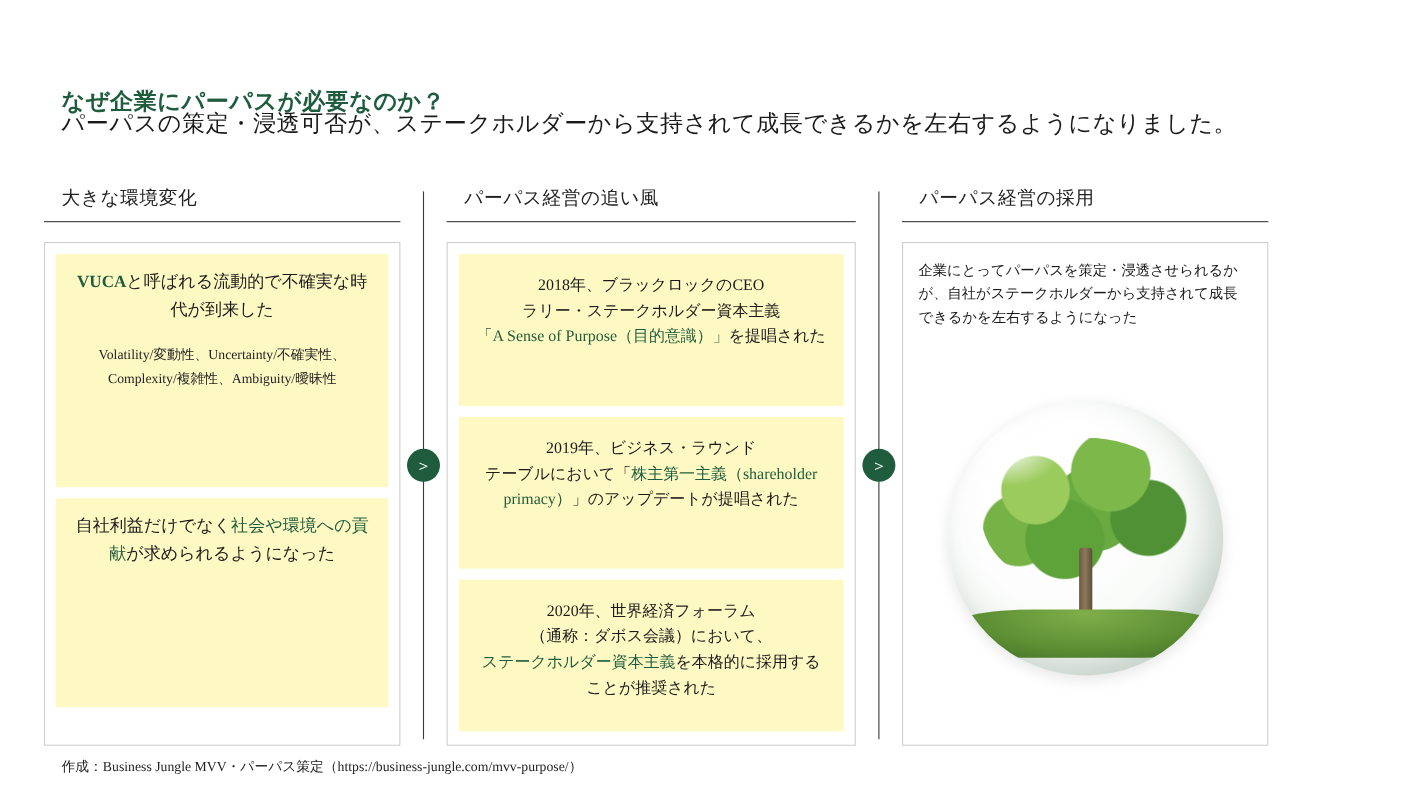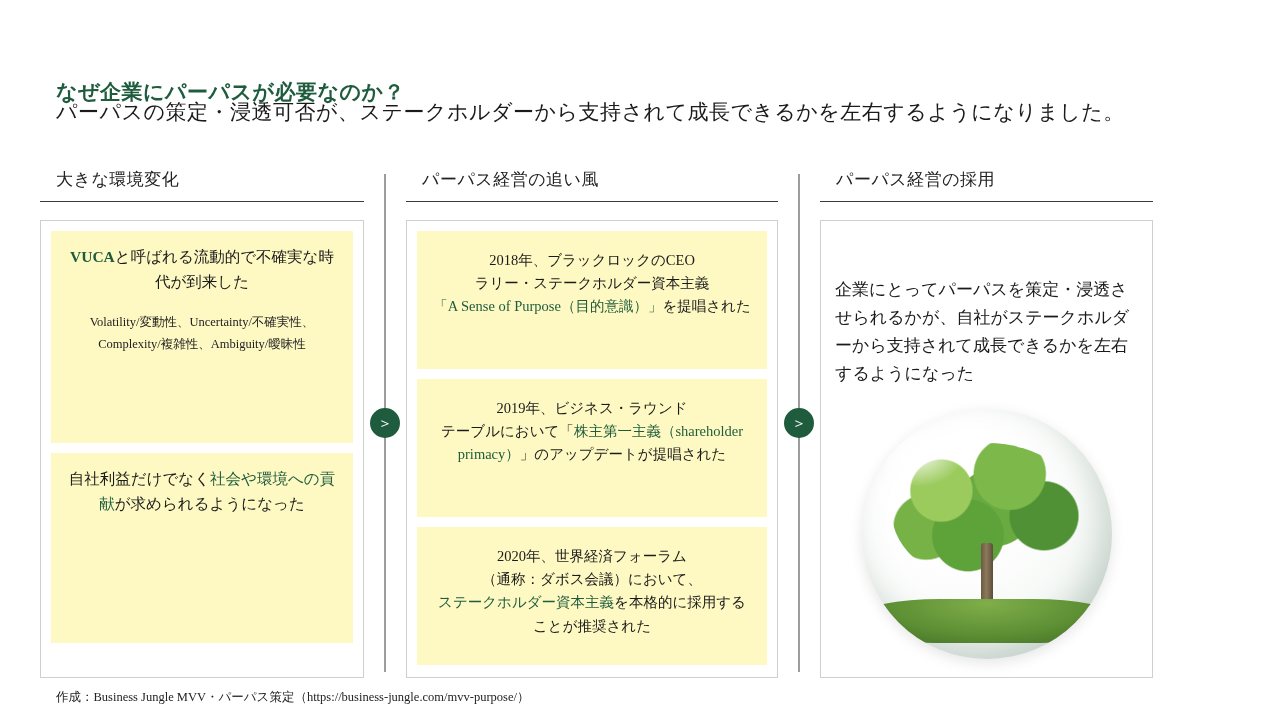--- a/index.html
+++ b/index.html
@@ -132,24 +132,23 @@
     color: #ffffff;
     display: flex;
     align-items: center;
     justify-content: center;
     font-size: 15px;
     font-family: "Liberation Sans", sans-serif;
     z-index: 2;
   }
 
   .col-3 .panel-text {
-    font-size: 17px;
+    font-size: 13px;
     line-height: 1.65;
     color: #1a1a1a;
-    margin-top: 41px;
   }
 
   .illus-wrap {
     flex: 1;
     display: flex;
     align-items: center;
     justify-content: center;
     padding-top: 4px;
   }
   .globe {

